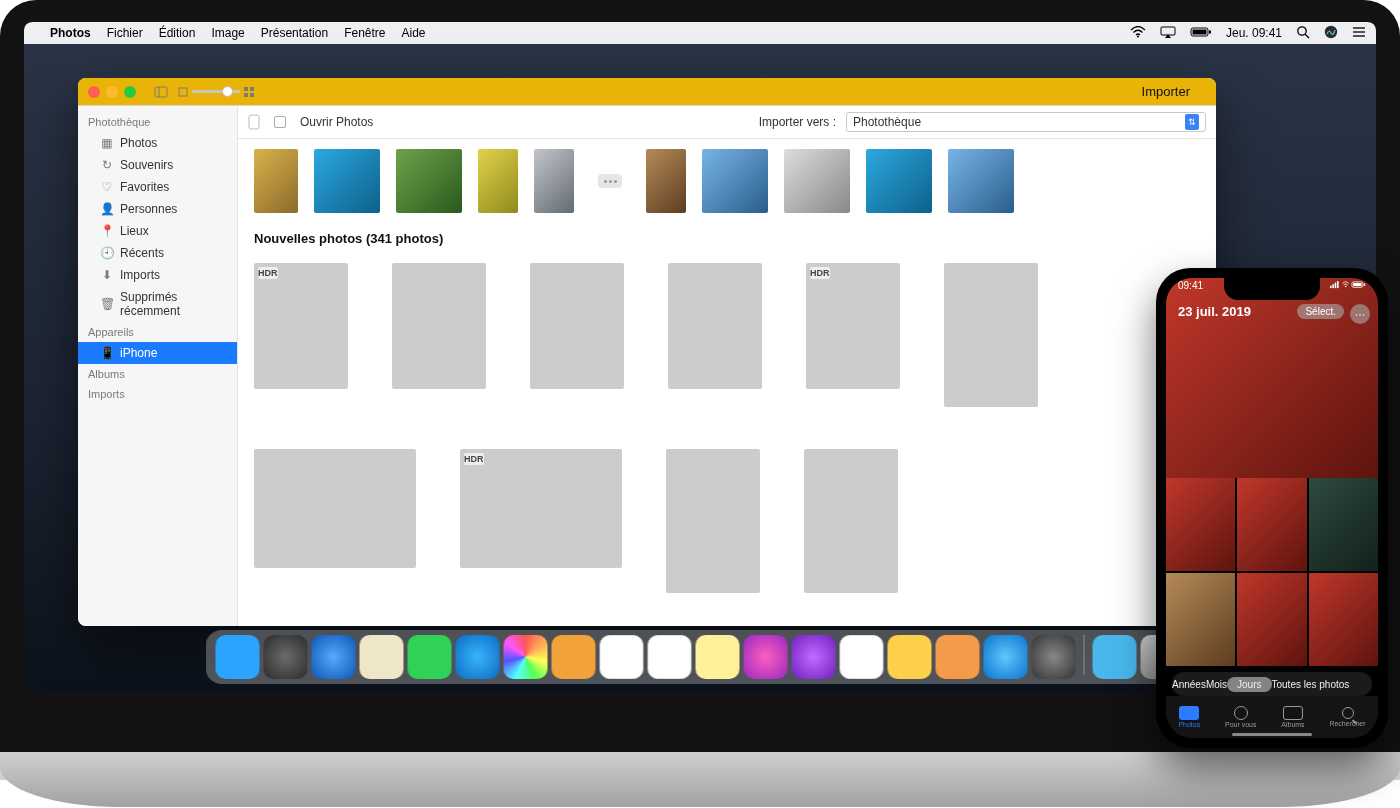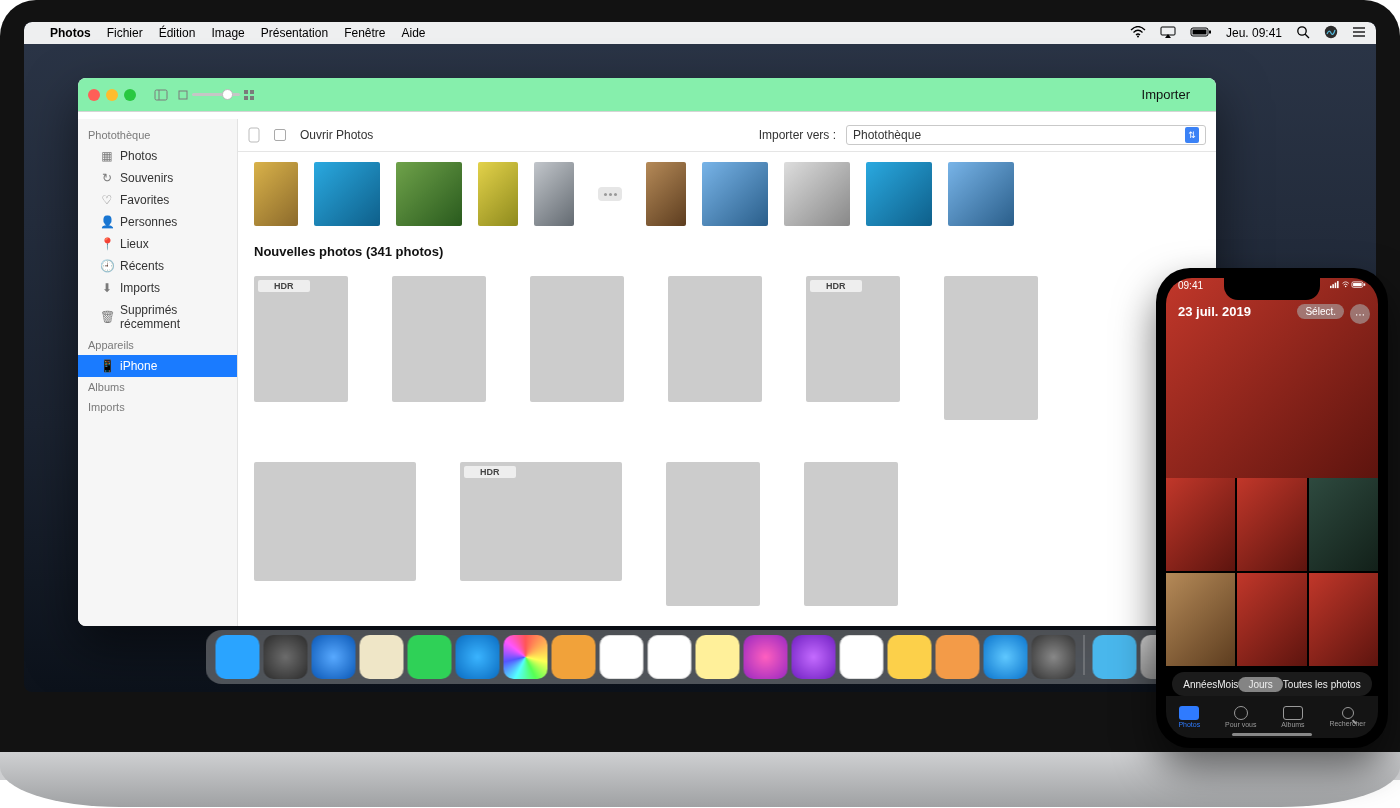--- a/index.html
+++ b/index.html
@@ -34,35 +34,35 @@
   .menubar .spacer { flex:1; }
   .menubar .right { display:flex; gap:14px; align-items:center; }
 
   
   .window {
     position:absolute; top:56px; left:54px; right:160px; bottom:66px;
     background:#fff; border-radius:8px; box-shadow:0 20px 50px rgba(0,0,0,.5);
     display:flex; flex-direction:column; overflow:hidden;
   }
   .titlebar {
-    height:34px; background:#86efac; border-bottom:1px solid #d5d5d5;
+    height:28px; background:#eab308; border-bottom:1px solid #d5d5d5;
     display:flex; align-items:center; padding:0 10px; gap:10px; font-size:12px;
   }
   .traffic { display:flex; gap:6px; margin-right:8px; }
   .traffic span{ width:12px; height:12px; border-radius:50%; }
   .tl-close{ background:#ff5f57;} .tl-min{background:#febc2e;} .tl-max{background:#28c840;}
   .titlebar .zoom { display:flex; align-items:center; gap:4px; color:#666; }
   .titlebar .zoom .track{ width:48px; height:3px; background:#c6c6c6; border-radius:2px; position:relative;}
   .titlebar .zoom .knob{ position:absolute; left:62%; top:-4px; width:11px; height:11px; background:#fff; border:1px solid #bbb; border-radius:50%;}
   .titlebar .tb-spacer { flex:1;}
   .titlebar .tb-title{ font-size:13px; color:#111;}
   .btn-gray{ background:#fff; border:1px solid #c9c9c9; border-radius:4px; padding:3px 10px; color:#a8a8a8; }
   .btn-blue{ background:#0a84ff; color:#fff; border:none; border-radius:4px; padding:4px 10px; font-size:12px; }
 
-  .body { flex:1; display:flex; overflow:hidden;margin-top:7px; }
+  .body { flex:1; display:flex; overflow:hidden; }
   .sidebar { width:160px; background:#f6f6f6; border-right:1px solid #e3e3e3; font-size:12px; color:#333; padding:6px 0; overflow:hidden;}
   .side-header{ padding:4px 10px; font-size:11px; color:#7a7a7a;}
   .side-item{ padding:4px 10px 4px 22px; display:flex; align-items:center; gap:6px; color:#333;}
   .side-item.selected{ background:#1a7bff; color:#fff; }
   .side-ico{ width:14px; text-align:center; color:#7a7a7a;}
   .side-item.selected .side-ico{ color:#fff;}
 
   .content{ flex:1; display:flex; flex-direction:column; }
   .subbar{ height:30px; border-bottom:1px solid #e5e5e5; display:flex; align-items:center; gap:10px; padding:16px 10px; font-size:12px; color:#333;}
   .dropdown{ flex:1; height:20px; border:1px solid #c9c9c9; border-radius:3px; display:flex; align-items:center; padding:0 6px; justify-content:space-between; background:#fff;}
@@ -73,21 +73,21 @@
   .link{ color:#0a84ff; font-size:12px; }
   .thumbs-row{ display:flex; gap:16px; align-items:center;}
   .thumb{ height:64px; border-radius:2px; background:#ccc; }
   .thumb.sq{ width:40px;} .thumb.wide{width:66px;} .thumb.tall{width:44px;}
   .dots{ width:24px; height:14px; background:#e6e6e6; border-radius:4px; display:flex; align-items:center; justify-content:center; gap:2px; margin:0 8px;}
   .dots span{ width:3px;height:3px;border-radius:50%;background:#999;}
   .grid{ display:flex; flex-wrap:wrap; gap:42px 44px; margin-top:16px;}
   .grid .card{ position:relative; }
   .grid .ph{ width:94px; height:126px; background:#ccc; border-radius:2px;}
   .grid .phl{ width:162px; height:119px; background:#ccc; border-radius:2px;}
-  .badge{ position:absolute; top:4px; left:4px; font-size:9px; background:#eee; color:#444; padding:1px 16px; border-radius:2px; font-weight:600;}
+  .badge{ position:absolute; top:4px; left:4px; font-size:9px; background:#eee; color:#444; padding:1px 0; border-radius:2px; font-weight:600;}
 
   .checkbox-ph{ width:12px;height:12px;border:1px solid #aaa;border-radius:2px;background:#fff;margin:0 4px; }
 
   
   .dock{
     position:absolute; bottom:8px; left:50%; transform:translateX(-50%);
     background:rgba(255,255,255,.28); border-radius:16px; padding:5px 10px;
     display:flex; gap:4px; backdrop-filter: blur(8px);
   }
   .dock-icon{ width:44px;height:44px;border-radius:10px; }
@@ -99,21 +99,21 @@
   }
   .iphone-screen{ width:100%; height:100%; background:#000; border-radius:26px; overflow:hidden; position:relative; }
   .notch{ position:absolute; top:0; left:50%; transform:translateX(-50%); width:96px; height:22px; background:#000; border-radius:0 0 14px 14px; z-index:5;}
   .ip-status{ position:absolute; top:2px; left:0; right:0; display:flex; justify-content:space-between; padding:0 12px; font-size:10px; color:#fff; z-index:4;}
   .ip-hero{ position:absolute; top:0; left:0; right:0; height:200px; background:linear-gradient(#6c88a0,#2c3a46);}
   .ip-date{ position:absolute; top:26px; left:12px; color:#fff; font-weight:700; font-size:13px;}
   .ip-pill{ position:absolute; top:26px; right:34px; background:rgba(170,170,170,.6); color:#fff; font-size:10px; padding:2px 8px; border-radius:10px;}
   .ip-more{ position:absolute; top:26px; right:8px; width:20px;height:20px; background:rgba(170,170,170,.6); border-radius:50%; color:#fff; font-size:10px; display:flex; align-items:center; justify-content:center;}
   .ip-grid{ position:absolute; top:200px; left:0; right:0; bottom:72px; display:grid; grid-template-columns:1fr 1fr 1fr; gap:2px; background:#000;}
   .ip-cell{ background:#888;}
-  .ip-seg{ position:absolute; bottom:42px; left:6px; right:6px; height:24px; background:rgba(60,60,60,.45); border-radius:12px; display:flex; align-items:center; justify-content:center; font-size:10px; color:#eee;}
+  .ip-seg{ position:absolute; bottom:42px; left:6px; right:6px; height:24px; background:rgba(60,60,60,.45); border-radius:12px; display:flex; align-items:center; justify-content:flex-start; font-size:10px; color:#eee;}
   .ip-seg .sel{ background:#848484; border-radius:10px; padding:2px 10px; }
   .ip-tab{ position:absolute; bottom:0; left:0; right:0; height:42px; background:#141414; display:flex; justify-content:space-around; align-items:center;}
   .ip-tab .t{ display:flex; flex-direction:column; align-items:center; gap:1px; color:#9a9a9a; font-size:7px;}
   .ip-tab .t.sel{ color:#2f7bff;}
   .ip-tab .ti{ width:20px;height:14px; border-radius:3px; background:currentColor; }
   .ip-tab .ti.ring{ background:none; border:1.5px solid currentColor; border-radius:50%; width:14px; height:14px;}
   .ip-tab .ti.mag{ background:none; border:1.5px solid currentColor; border-radius:50%; width:12px; height:12px; position:relative;}
   .ip-tab .ti.mag::after{ content:""; position:absolute; right:-4px; bottom:-4px; width:5px; height:1.5px; background:currentColor; transform:rotate(45deg);}
   .ip-home{ position:absolute; bottom:2px; left:50%; transform:translateX(-50%); width:80px; height:3px; background:#888; border-radius:2px;}
 

